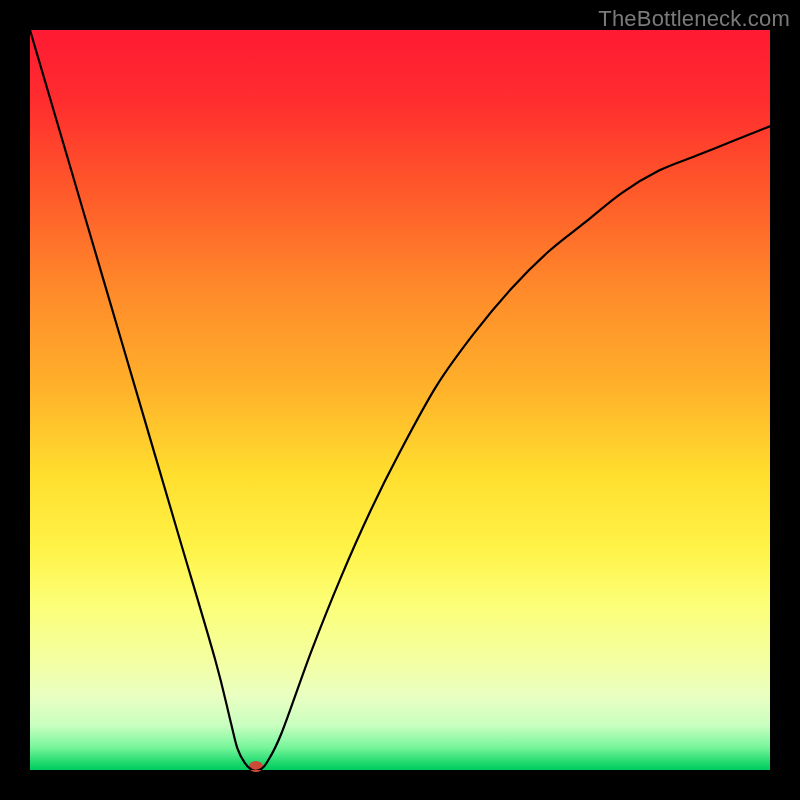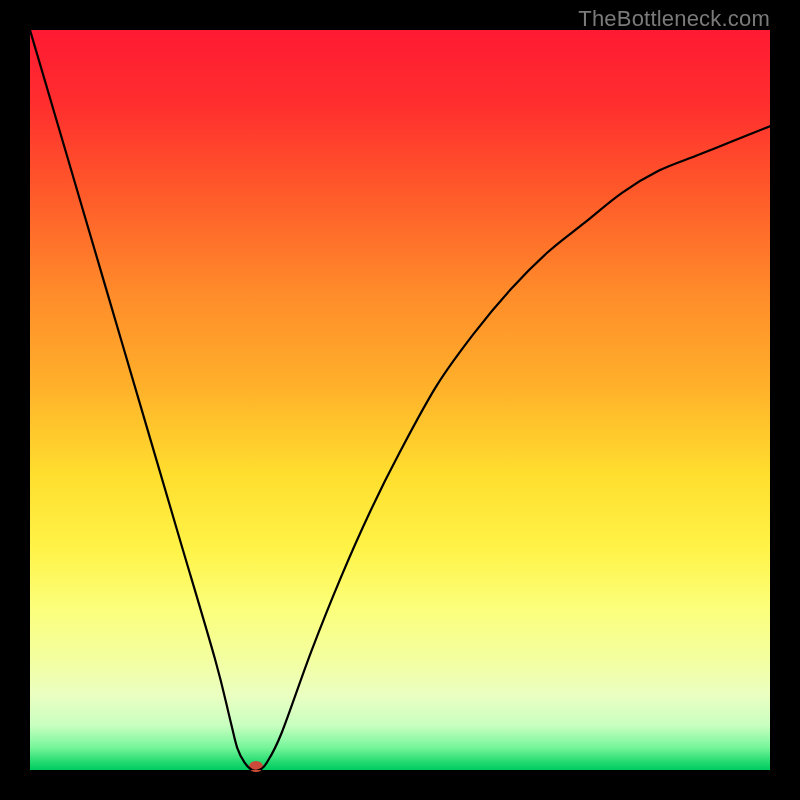--- a/index.html
+++ b/index.html
@@ -13,21 +13,21 @@
   }
   .frame {
     position: relative;
     width: 800px;
     height: 800px;
     background: #000;
   }
   .watermark {
     position: absolute;
     top: 6px;
-    right: 30px;
+    right: 10px;
     color: #7a7a7a;
     font-size: 22px;
     font-weight: 500;
     letter-spacing: 0.2px;
     z-index: 10;
   }
   .plot {
     position: absolute;
     left: 30px;
     top: 30px;

